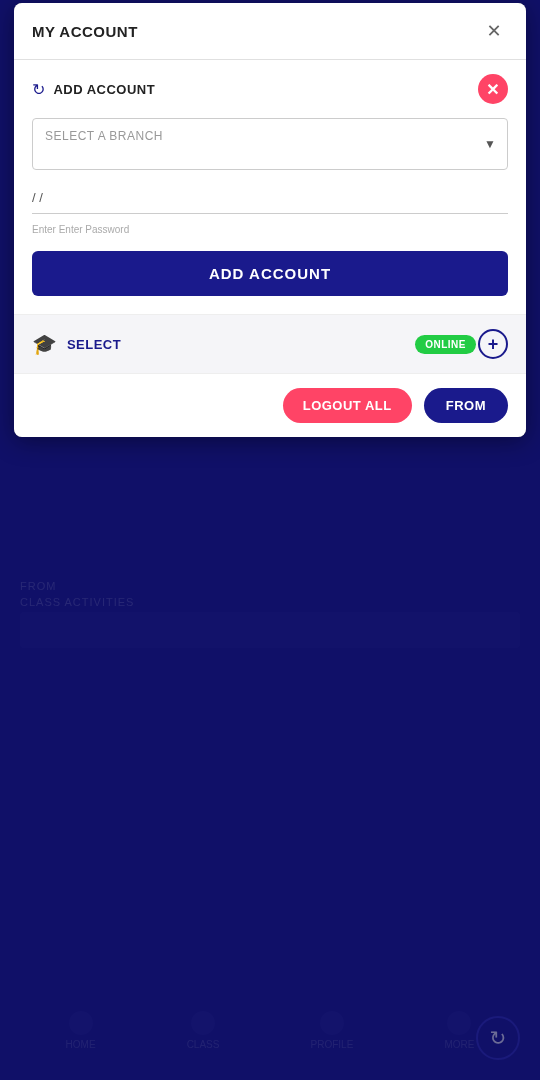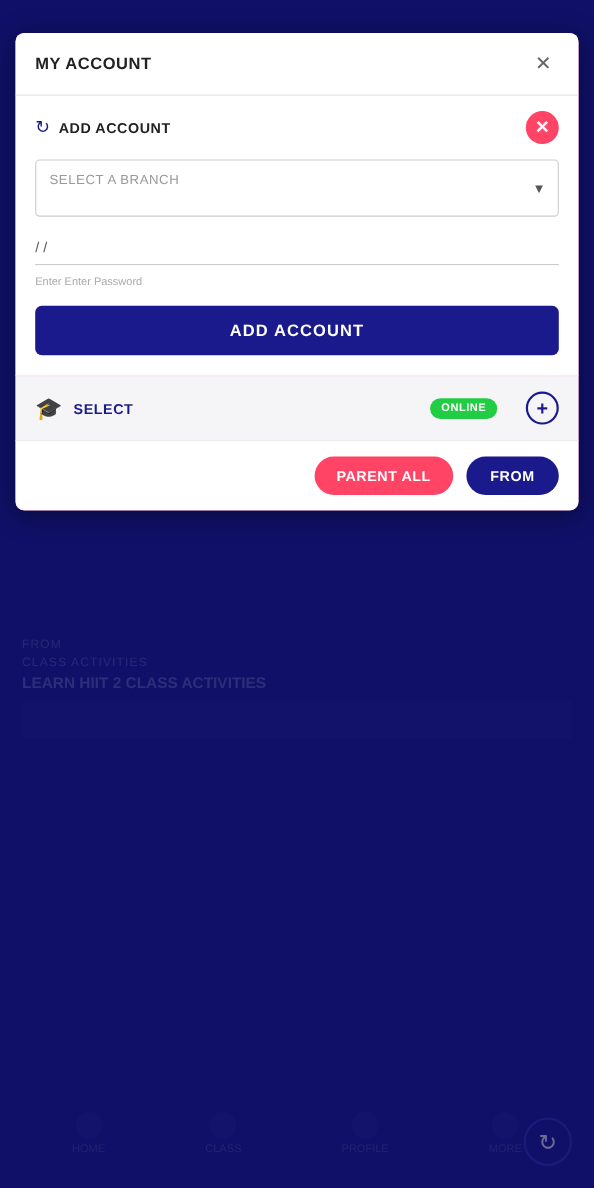--- a/index.html
+++ b/index.html
@@ -99,24 +99,24 @@
     .overlay {
       position: absolute;
       top: 0; left: 0; right: 0; bottom: 0;
       background: rgba(10, 10, 80, 0.6);
       z-index: 5;
     }
 
     
     .modal {
       position: absolute;
-      top: 30px;
+      top: 3px;
       left: 14px;
       right: 14px;
-      background: #f9a8d4;
+      background: #737373;
       border-radius: 8px;
       z-index: 10;
       overflow: hidden;
       box-shadow: 0 4px 24px rgba(0,0,0,0.4);
     }
 
     .modal-header {
       display: flex;
       align-items: center;
       justify-content: space-between;
@@ -298,21 +298,21 @@
     .account-name {
       font-size: 13px;
       font-weight: bold;
       color: #1a1a8c;
       letter-spacing: 0.5px;
     }
 
     .account-item-right {
       display: flex;
       align-items: center;
-      gap: 26px;
+      gap: 2px;
     }
 
     .online-badge {
       background: #22cc44;
       color: #ffffff;
       font-size: 10px;
       font-weight: bold;
       padding: 4px 10px;
       border-radius: 12px;
       letter-spacing: 0.5px;
@@ -369,23 +369,20 @@
 </head>
 <body>
 
 <div class="bg-content">
   <div class="bg-text-block">
     <div class="bg-label">
       <span>FROM</span>
     </div>
     <div class="bg-label">
       <span>CLASS ACTIVITIES</span>
-    </div>
-    <div class="bg-title">
-      <span>LEARN HIIT 2 CLASS ACTIVITIES</span>
     </div>
     <div class="bg-bar"></div>
   </div>
   <div class="bg-footer-items">
     <div class="bg-footer-item">
       <div class="bg-footer-icon"></div>
       <span>HOME</span>
     </div>
     <div class="bg-footer-item">
       <div class="bg-footer-icon"></div>
@@ -455,17 +452,17 @@
     </div>
     <div class="account-item-right">
       <span class="online-badge">ONLINE</span>
       <div class="add-circle-btn">
         <span>+</span>
       </div>
     </div>
   </div>
 
   <div class="modal-footer">
-    <button class="logout-all-btn">PARENT ALL</button>
+    <button class="logout-all-btn">LOGOUT ALL</button>
     <button class="close-btn">FROM</button>
   </div>
 
 </div>
 
 </body></html>

